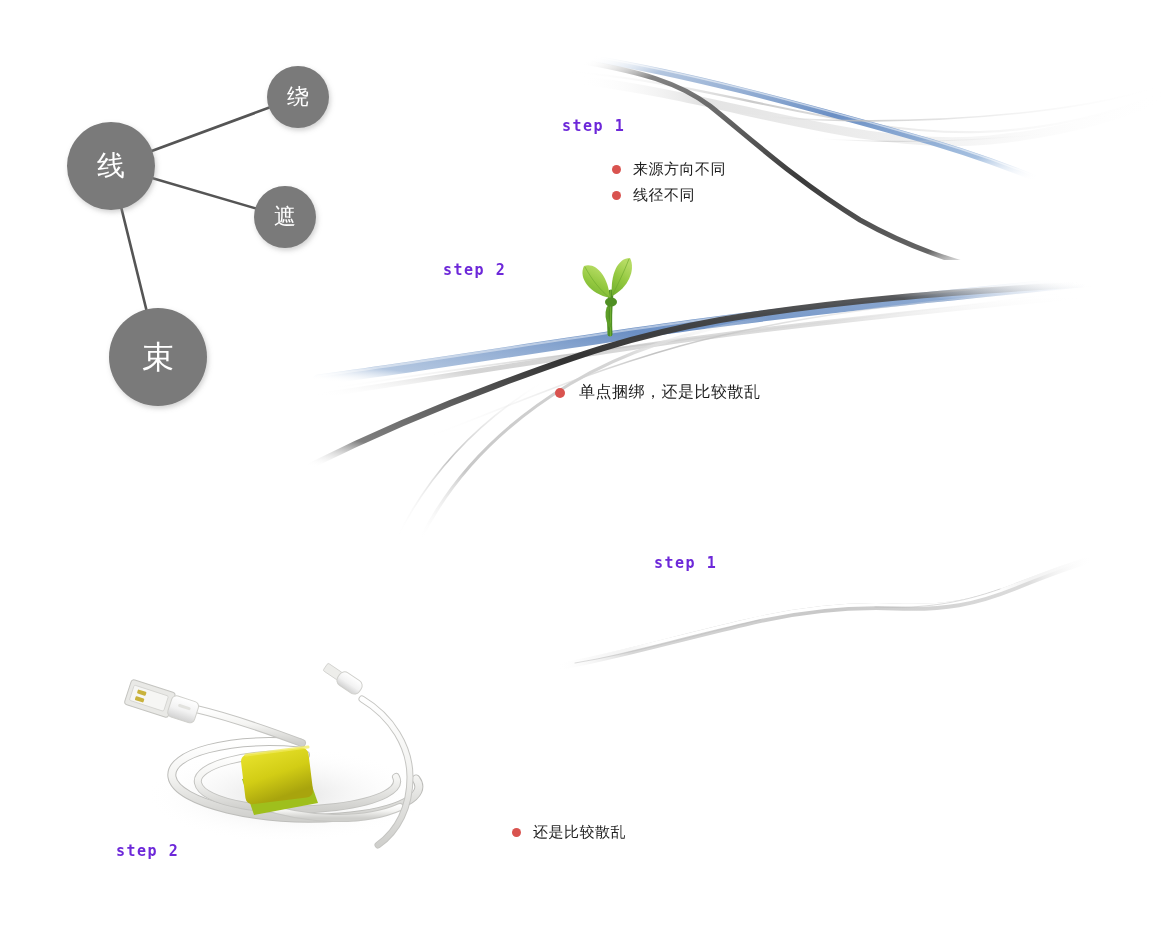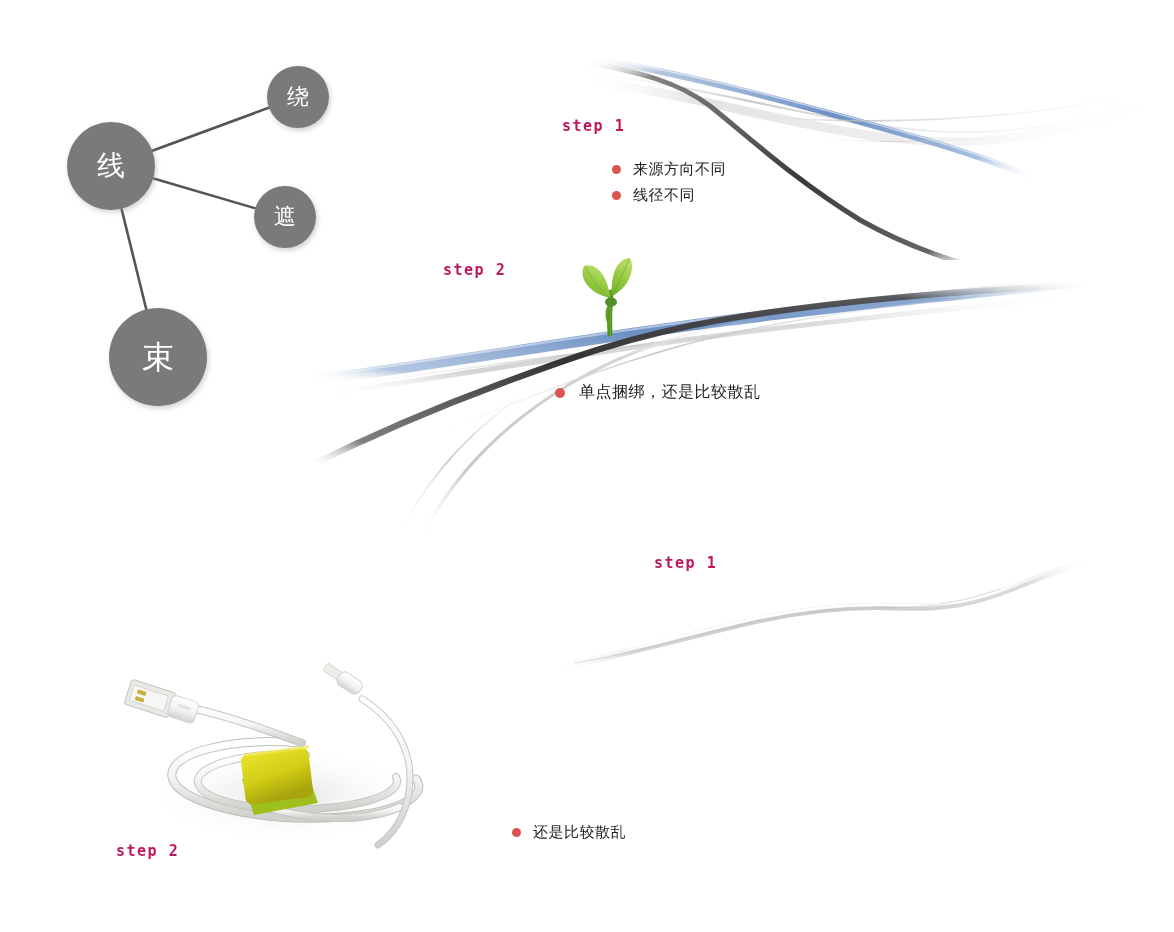--- a/index.html
+++ b/index.html
@@ -33,21 +33,21 @@
     white-space: nowrap;
   }
 
   
   .step-tag {
     position: absolute;
     font-family: "DejaVu Sans Mono", "Liberation Mono", monospace;
     font-size: 15px;
     font-weight: bold;
     letter-spacing: 1.5px;
-    color: #be185d;
+    color: #6d28d9;
     white-space: nowrap;
   }
 
   
   .bullets { position: absolute; }
   .bullet-row {
     display: flex;
     align-items: center;
     margin-bottom: 7px;
     white-space: nowrap;

